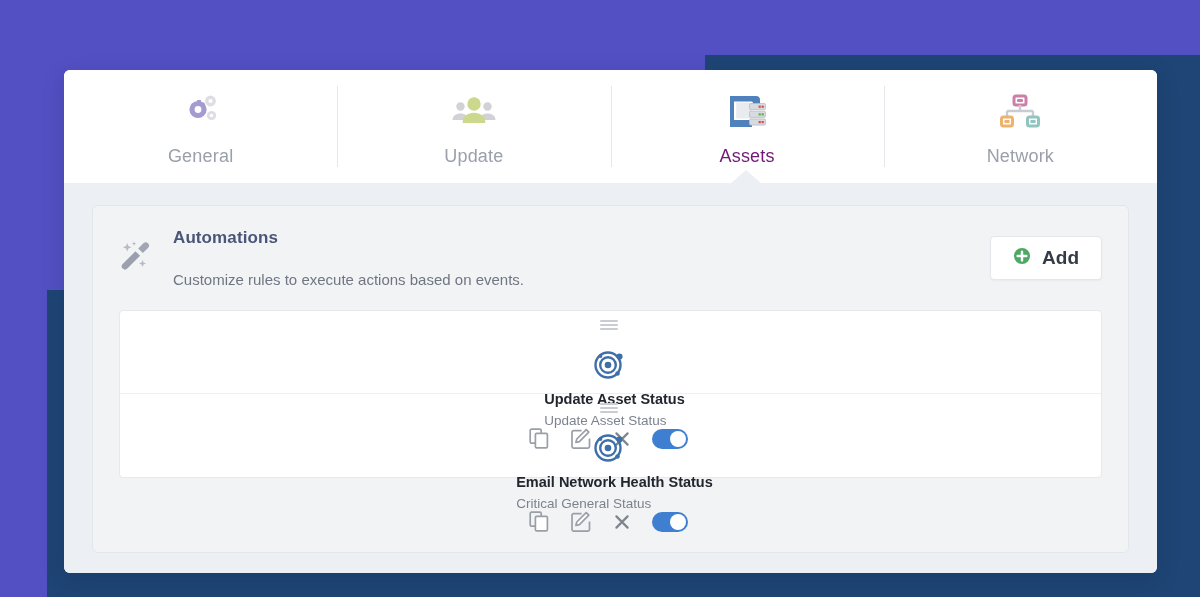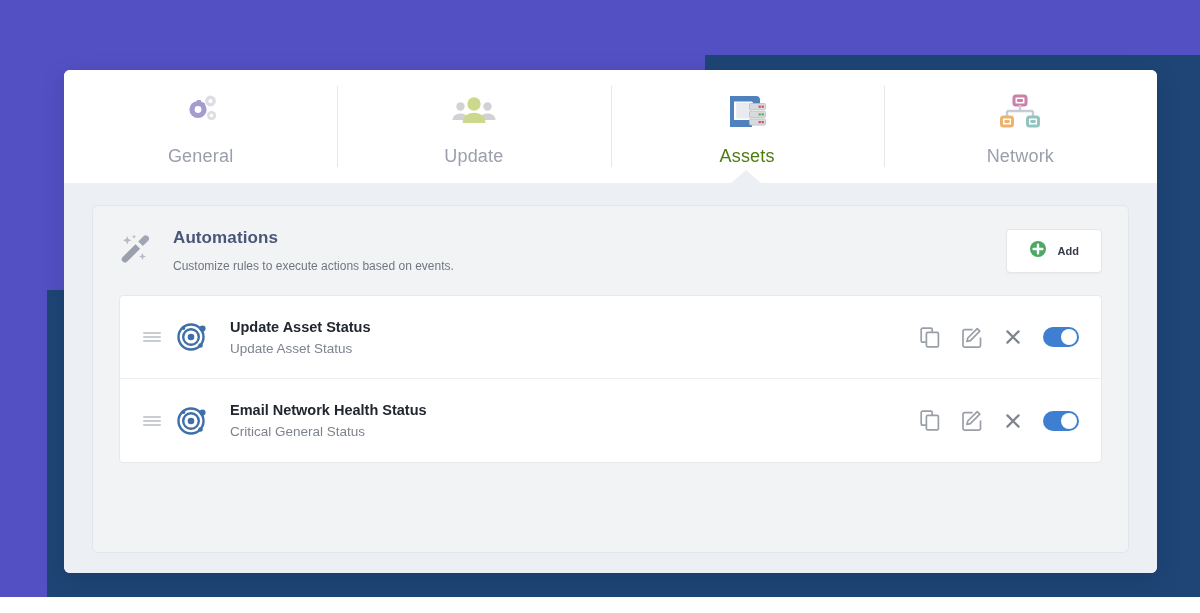--- a/index.html
+++ b/index.html
@@ -48,21 +48,21 @@
     padding-top: 4px;
   }
   .tab + .tab::before {
     content: ""; position: absolute; left: 0; top: 16px; bottom: 16px;
     width: 1px; background: #e4e7ec;
   }
   .tab .ticon { height: 46px; display:flex; align-items:center; justify-content:center; }
   .tab .tlabel {
     margin-top: 10px; font-size: 18px; color: #9aa0ab; letter-spacing: .2px;
   }
-  .tab.active .tlabel { color: #4d7c0f; }
+  .tab.active .tlabel { color: #701a75; }
 
   
   .panel {
     position: relative;
     height: 390px;
     background: #eceff3;
     padding: 22px 28px 0 28px;
   }
   .panel .pointer {
     position: absolute; left: 666px; top: -13px;
@@ -79,38 +79,39 @@
     height: 348px;
     padding: 22px 26px;
   }
 
   .card-head { display: flex; align-items: center; }
   .wand { width: 40px; flex: 0 0 40px; display:flex; align-items:center; justify-content:center; }
   .head-text { margin-left: 14px; flex: 1 1 auto; }
   .head-title {
     font-size: 17px; font-weight: bold; color: #4a5678; letter-spacing: .1px;
   }
-  .head-sub { margin-top: 11px; font-size: 12px; color: #6f7683; }
+  .head-sub { margin-top: 23px; font-size: 15px; color: #6f7683; }
 
   .add-btn {
     display: flex; align-items: center; gap: 11px;
     background: #ffffff; border: 1px solid #e3e6ea; border-radius: 4px;
     padding: 10px 22px; cursor: pointer;
     box-shadow: 0 1px 2px rgba(0,0,0,0.04);
   }
-  .add-btn .add-label { font-size: 11px; color: #333b47; font-weight: 600; }
+  .add-btn .add-label { font-size: 19px; color: #333b47; font-weight: 600; }
 
   .rules {
     margin-top: 22px; background: #ffffff;
     border: 1px solid #e6e8ec; border-radius: 4px;
   }
   .rule {
     display: flex; align-items: center;
     height: 83px; padding: 0 22px 0 18px;
     border-bottom: 1px solid #eceef1;
+    flex-direction: column;
   }
   .rule:last-child { border-bottom: none; }
   .grip { width: 28px; flex: 0 0 28px; display:flex; align-items:center; justify-content:center; cursor: grab; }
   .rule-icon { width: 52px; flex: 0 0 52px; display:flex; align-items:center; justify-content:center; }
   .rule-text { flex: 1 1 auto; margin-left: 12px; }
   .rule-title { font-size: 14.5px; font-weight: bold; color: #22262e; }
   .rule-sub { margin-top: 6px; font-size: 13.5px; color: #7c838f; }
   .rule-actions { display:flex; align-items:center; gap: 22px; }
   .act { cursor: pointer; display:flex; align-items:center; justify-content:center; }
 

